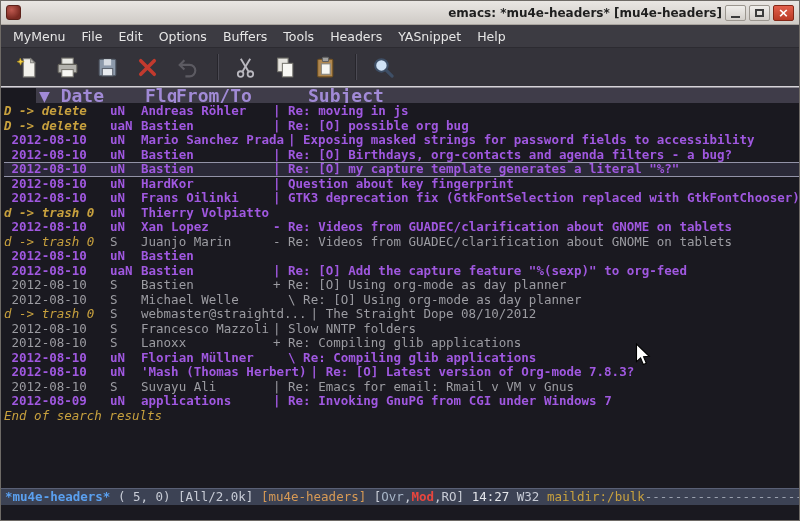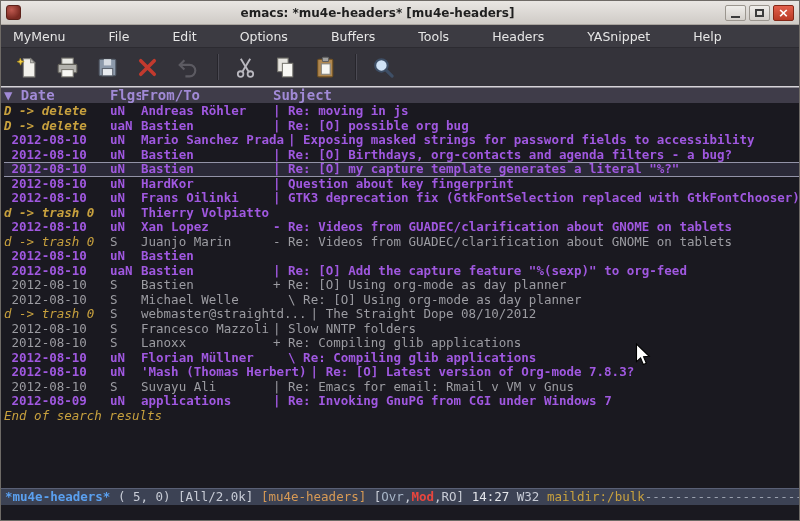--- a/index.html
+++ b/index.html
@@ -21,21 +21,21 @@
     display:flex; align-items:center;
     padding:0 5px;
     font-family:"DejaVu Sans", sans-serif;
   }
   .win-icon {
     width:15px; height:15px; border-radius:3px; flex:none;
     background:radial-gradient(circle at 35% 30%, #c05a50, #7a2a22 70%);
     border:1px solid #5c211a;
   }
   .title-text {
-    flex:1; text-align:center; font-size:12px; font-weight:bold; color:#1f1f1f;
+    flex:1; text-align:right; font-size:12px; font-weight:bold; color:#1f1f1f;
     white-space:nowrap; overflow:hidden;margin-left:12px;
   }
   .win-controls { display:flex; align-items:center; flex:none; }
   .wc-btn {
     width:21px; height:16px; margin-left:3px; border-radius:2px;
     background:linear-gradient(#f0eeeb,#d3cfca);
     border:1px solid #9b968f;
     display:flex; align-items:center; justify-content:center;
     cursor:default;
   }
@@ -47,21 +47,21 @@
     color:#fff; font-weight:bold; font-size:13px; line-height:1;
   }
   
   .menubar {
     height:23px; flex:none;
     background:#3c3b42;
     border-bottom:1px solid #2c2b31;
     display:flex; align-items:center;
     padding-left:4px;
     font-family:"DejaVu Sans", sans-serif;
-    font-size:12.5px; color:#e6e6e6;gap:27px;
+    font-size:12.5px; color:#e6e6e6;
   }
   .menu-item { padding:2px 8px; white-space:nowrap; }
   
   .toolbar {
     height:38px; flex:none;
     background:#34333a;
     display:flex; align-items:center;
     padding-left:8px;
   }
   .tb-btn {
@@ -73,23 +73,24 @@
   .tb-sep {
     width:2px; height:26px; margin:0 8px; flex:none;
     background:#26252b; border-right:1px solid #4b4a53;
   }
   .frame-gap { height:2px; flex:none; background:#d6d3d8; border-bottom:1px solid #8c8a92; }
   
   .headerline {
     height:15px; flex:none;
     background:#3f3c49;
     color:#a18ad6; font-weight:bold;
-    font-size:14px; line-height:15px;
+    font-size:18px; line-height:15px;
     display:flex; white-space:pre; padding-left:3px;
     overflow:hidden;
+    margin-left:35px;
   }
   
   .content { flex:1; overflow:hidden; padding-left:3px; padding-top:1px; }
   .msg-row {
     display:flex; height:14.5px; line-height:14.5px;
     font-size:12.5px; white-space:pre; overflow:hidden;
   }
   .c-prefix { width:106px; flex:none; overflow:hidden; }
   .c-flags  { width:31px;  flex:none; overflow:hidden; }
   .c-from   { min-width:132px; padding-right:4px; flex:none; overflow:hidden; }

